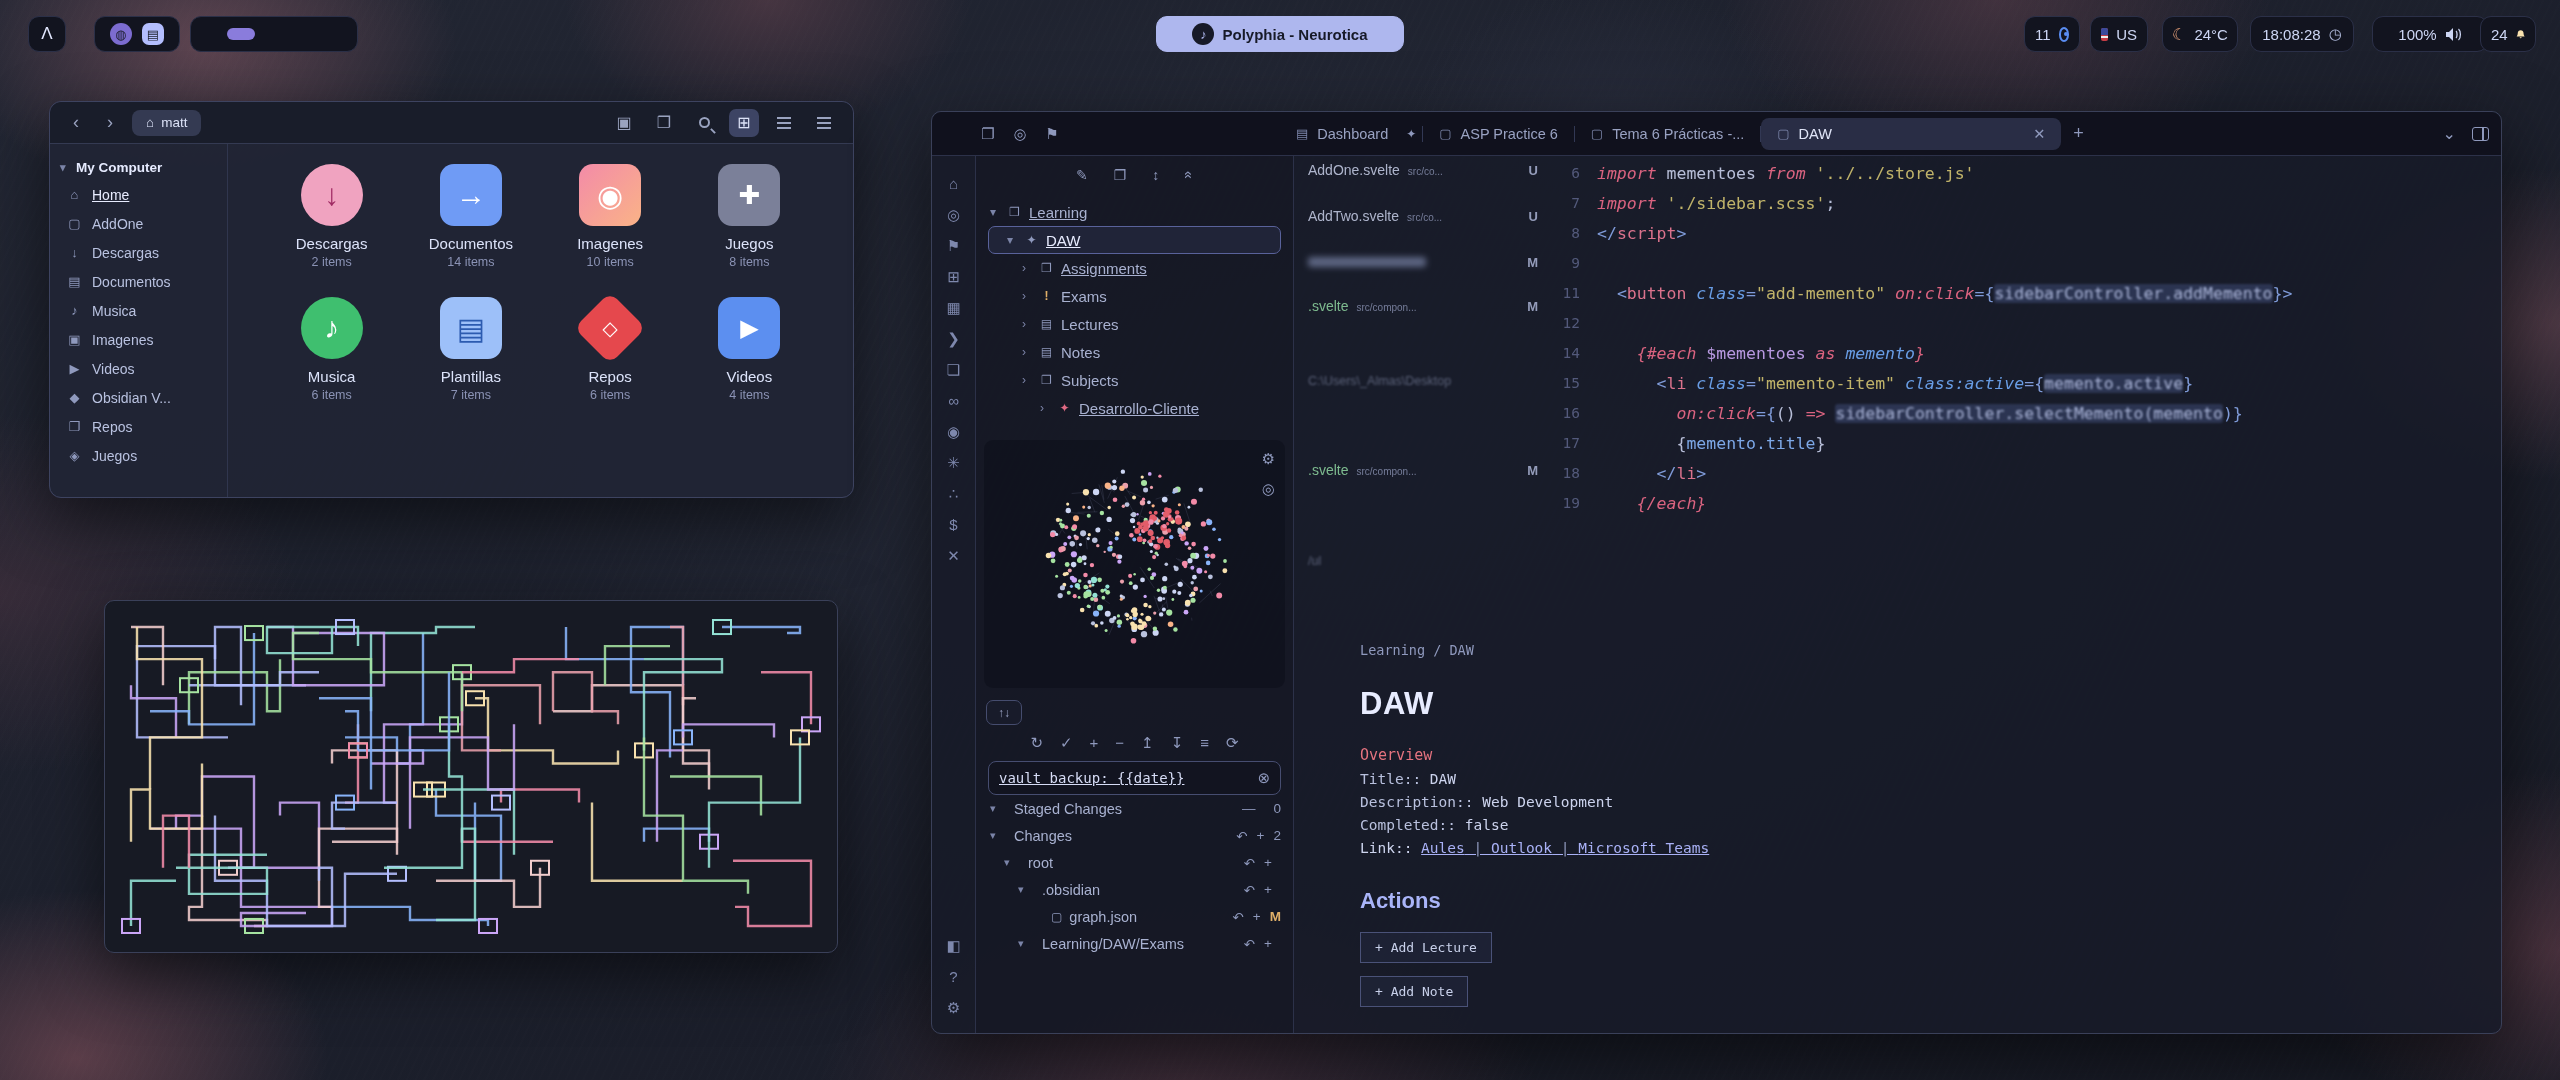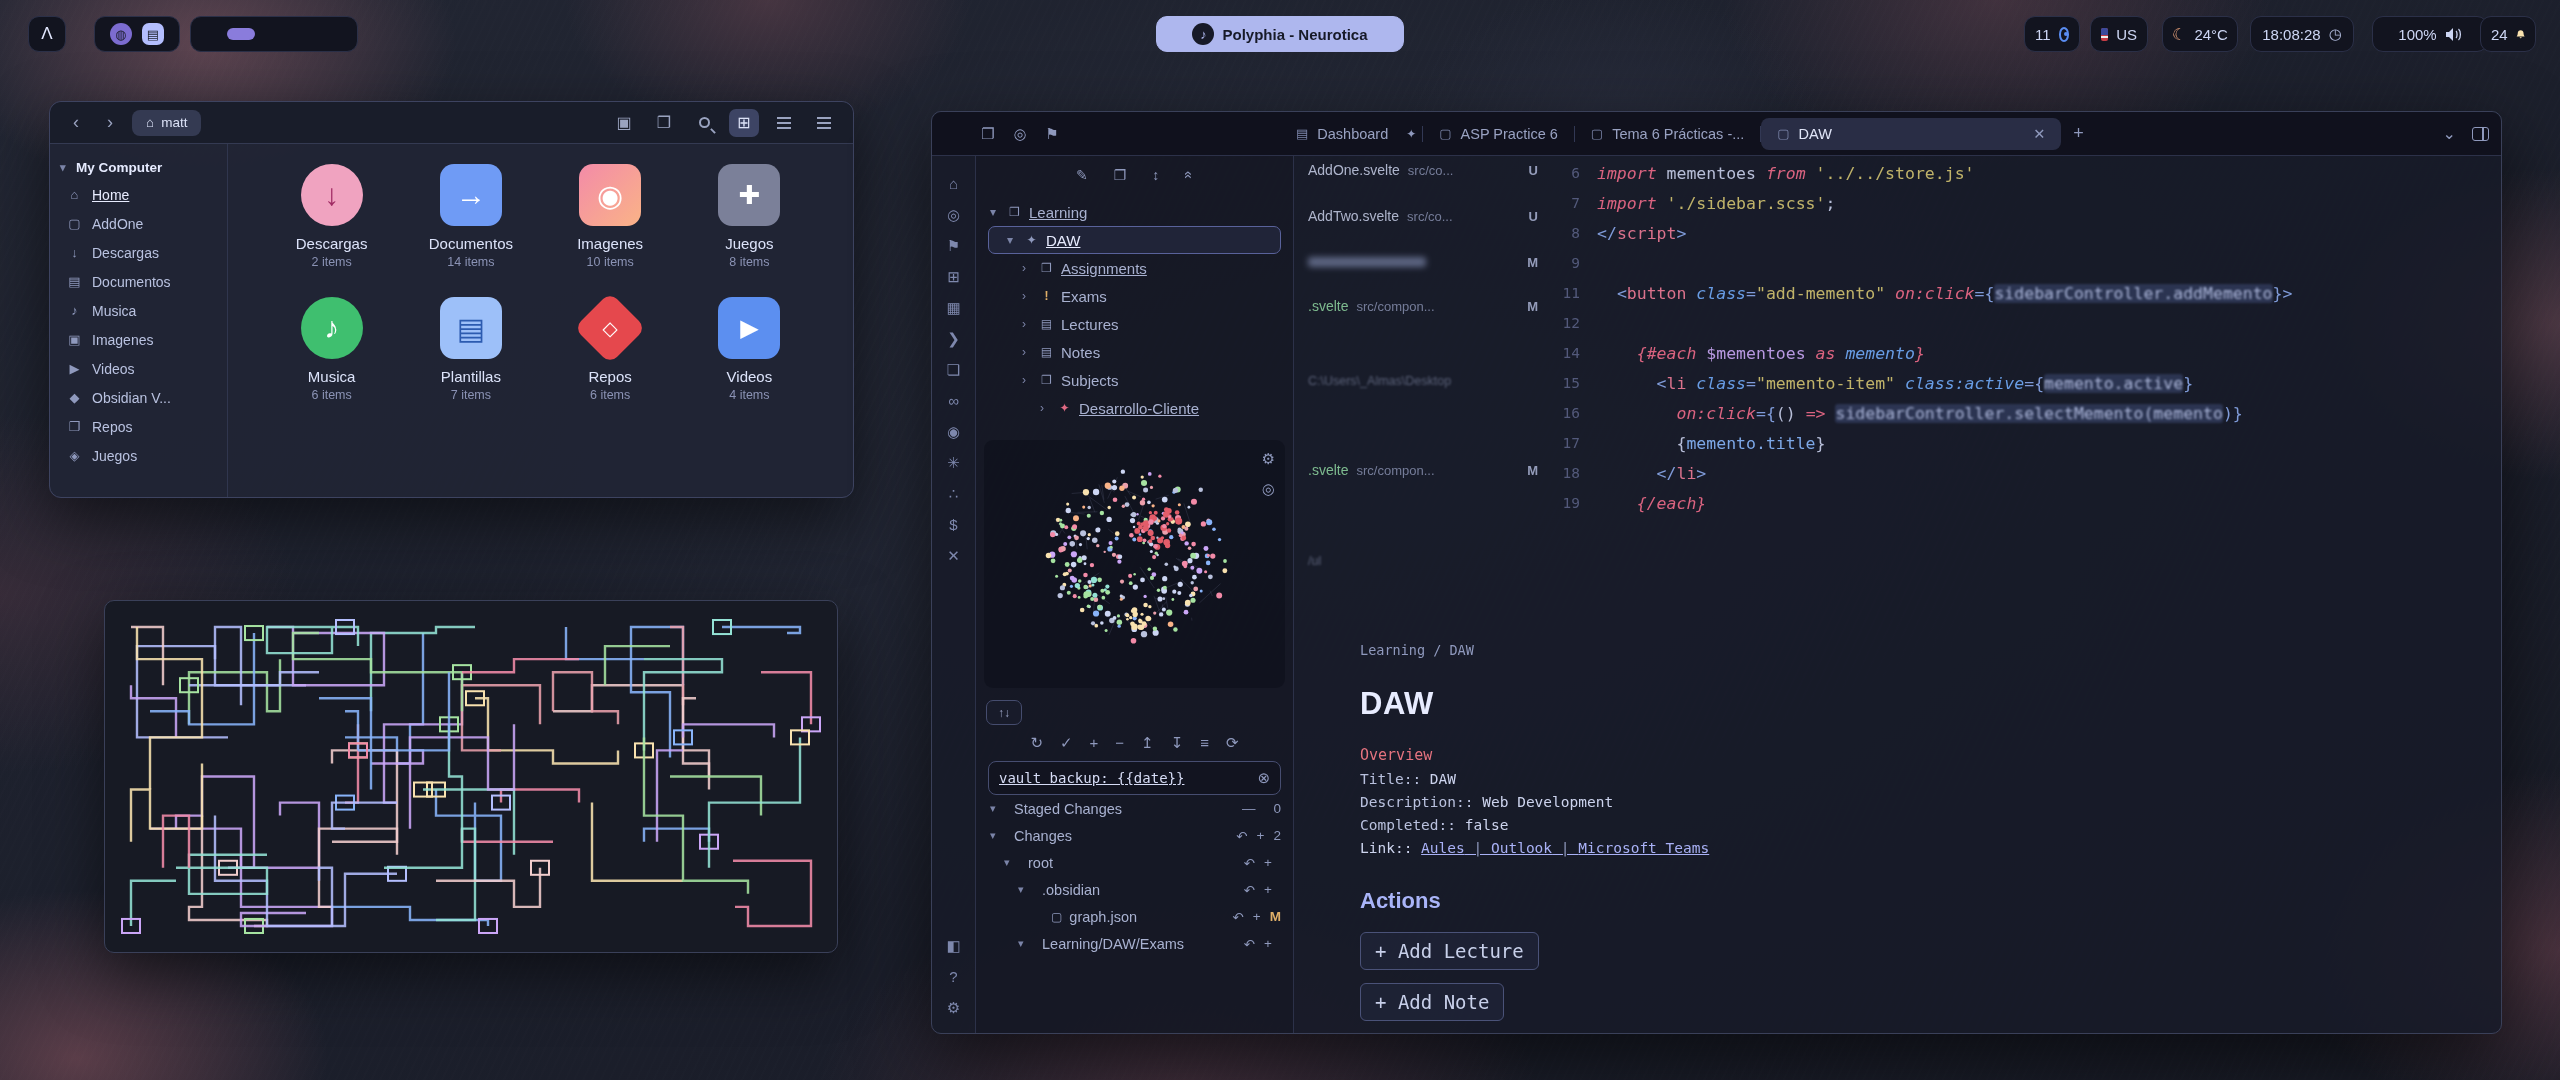--- a/index.html
+++ b/index.html
@@ -145,21 +145,21 @@
   .gi-x{ color:#8f99bd; font-size:15px; }
   .grow{ height:27px; display:flex; align-items:center; gap:7px; color:#a8b1d0; }
   .grow .gr{ margin-left:auto; display:flex; gap:9px; color:#8f99bd; font-size:13.5px; align-items:center; }
   .g-d0{ padding-left:2px; } .g-d1{ padding-left:16px; } .g-d2{ padding-left:30px; } .g-d3{ padding-left:46px; }
   .g-badge-m .badge{ color:#e0af68; font-weight:bold; }
   .grow .ticon{ color:#8f99bd; font-size:12px; }
   
   .ob-main{ flex:1; position:relative; overflow:hidden; }
   .bgf{ position:absolute; left:14px; display:flex; align-items:baseline; gap:8px; width:230px;
         filter:blur(.7px); opacity:.85; font-size:14px; }
-  .bgf .nm{ color:#c8cfe8; } .bgf .pt{ color:#858dac; font-size:13px; }
+  .bgf .nm{ color:#c8cfe8; } .bgf .pt{ color:#858dac; font-size:10px; }
   .bgf .bd{ margin-left:auto; font-weight:bold; font-size:13px; }
   .bgf-green .nm{ color:#8fd6a0; }
   .bgf-dim{ opacity:.5; filter:blur(1.2px); } .bgf-dim .nm{ color:#9aa3c4; font-size:12.5px; }
   .bgf-blur .nm::before{ content:""; display:inline-block; width:118px; height:10px; background:#6a7494;
                           border-radius:3px; filter:blur(3px); }
   .code{ position:absolute; left:250px; top:2px; right:0; font-family:"DejaVu Sans Mono", monospace; opacity:.92; }
   .code-line{ height:30px; display:flex; align-items:center; }
   .ln{ width:36px; text-align:right; color:#585f82; margin-right:17px; font-size:14.5px; flex:none; }
   .lc{ font-size:16.5px; white-space:pre; color:#c6cde8; }
   .kw{ color:#ec6a88; font-style:italic; }
@@ -175,22 +175,22 @@
   .nb-crumb{ font-family:"DejaVu Sans Mono", monospace; font-size:13.5px; color:#8f99bd; }
   .nb-title{ margin-top:28px; font-size:31px; font-weight:bold; color:#e8ecff; letter-spacing:.5px; }
   .nb-overview{ margin-top:24px; font-family:"DejaVu Sans Mono", monospace; font-size:15px; color:#e5737f; }
   .nb-field{ margin-top:7px; font-family:"DejaVu Sans Mono", monospace; font-size:14.5px; color:#cdd4ee; }
   .nb-field .k{ color:#b9c1de; }
   .nb-links{ margin-top:7px; font-family:"DejaVu Sans Mono", monospace; font-size:14.5px; color:#cdd4ee; }
   .note-link{ color:#a9b1f6; text-decoration:underline; }
   .note-link + .note-link::before{ content:" | "; color:#8f99bd; text-decoration:none; }
   .nb-actions{ margin-top:32px; font-size:22px; font-weight:bold; color:#a9b4f8; }
   .nb-btns{ margin-top:18px; display:flex; flex-direction:column; align-items:flex-start; gap:13px; }
-  .nb-btn{ font-family:"DejaVu Sans Mono", monospace; font-size:19px; color:#c8d0ea;
-           background:rgba(31,35,54,.85); border:1px solid #4a5278; border-radius:6px; padding:7px 14px; }
+  .nb-btn{ font-family:"DejaVu Sans Mono", monospace; font-size:13px; color:#c8d0ea;
+           background:rgba(31,35,54,.85); border:1px solid #4a5278; border-radius:0; padding:7px 14px; }
 </style>
 </head>
 <body>
 
 <div class="screen">
 
   <div class="pill launcher">
     <span>Λ</span>
   </div>
   <div class="pill pill-apps">

